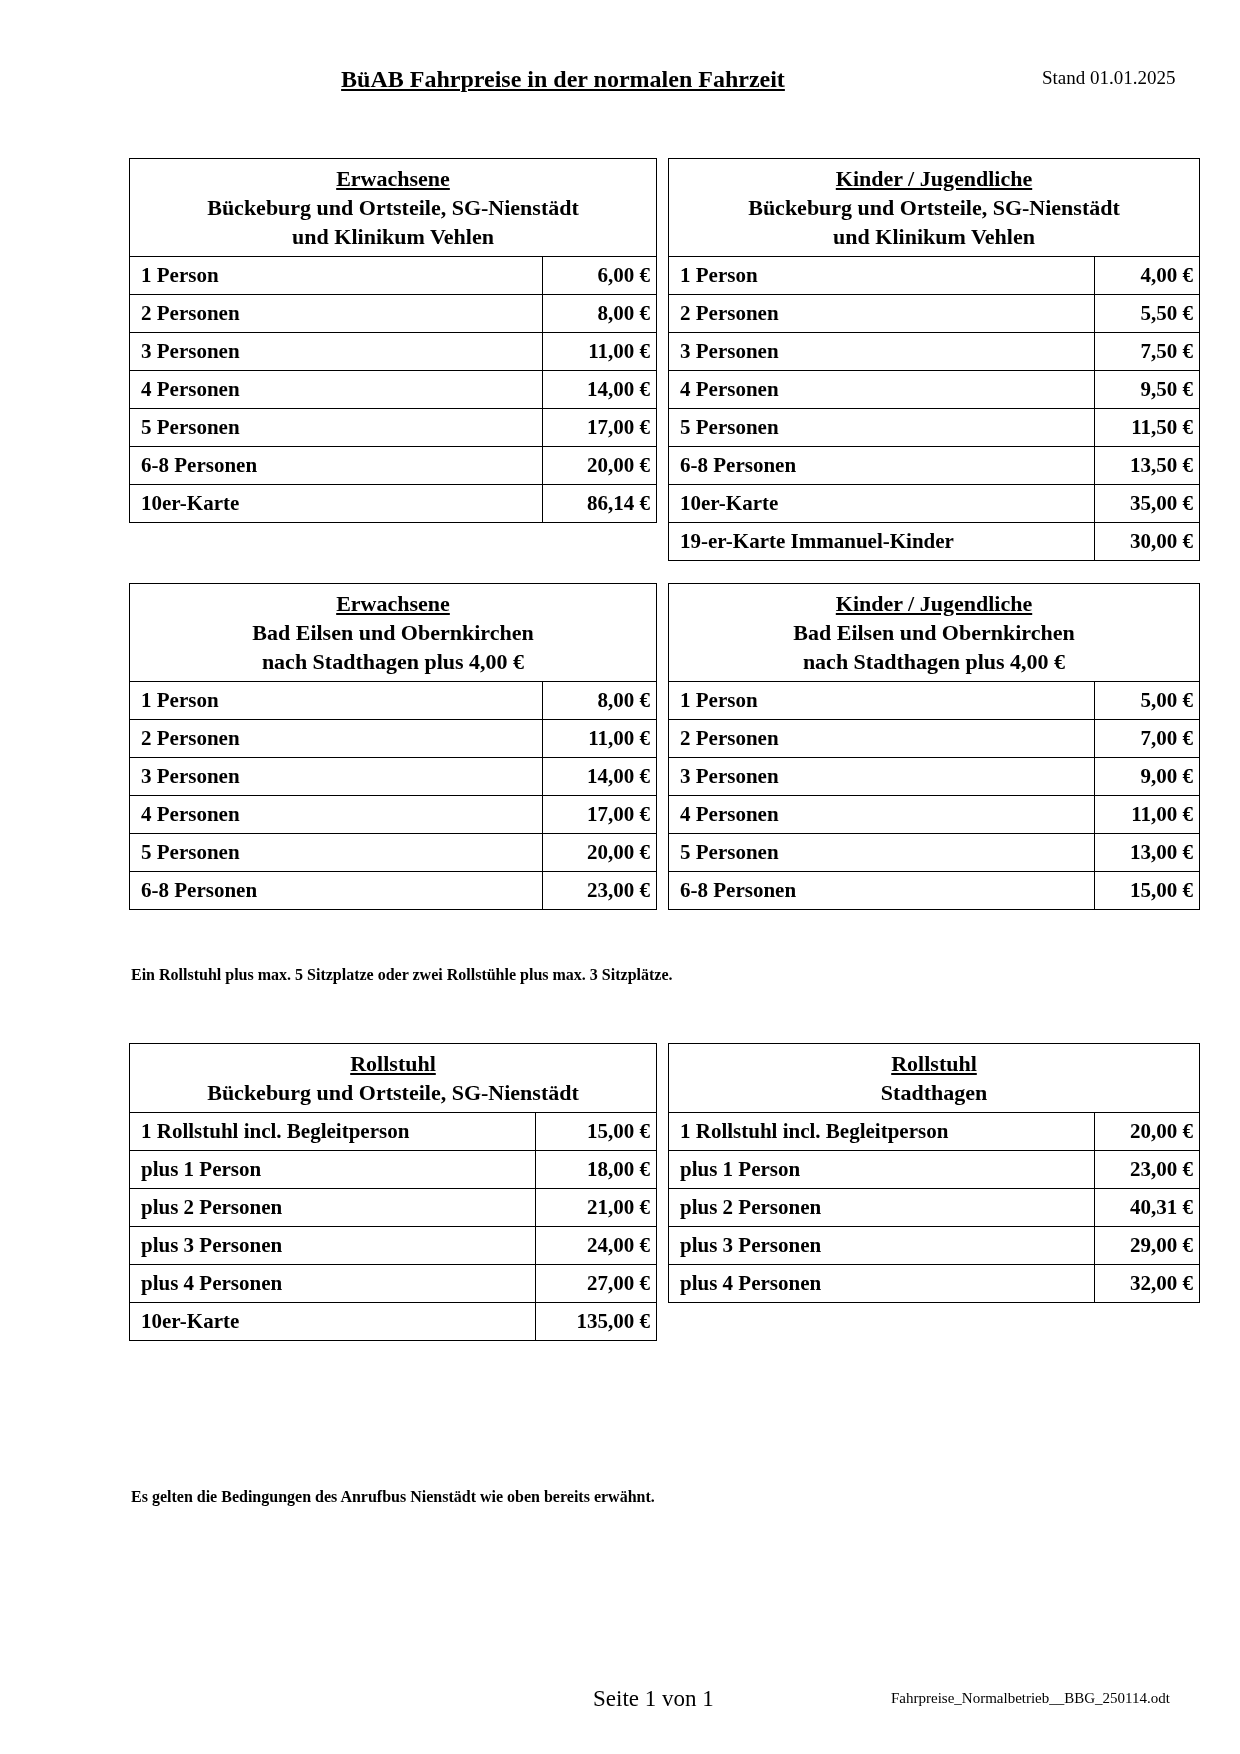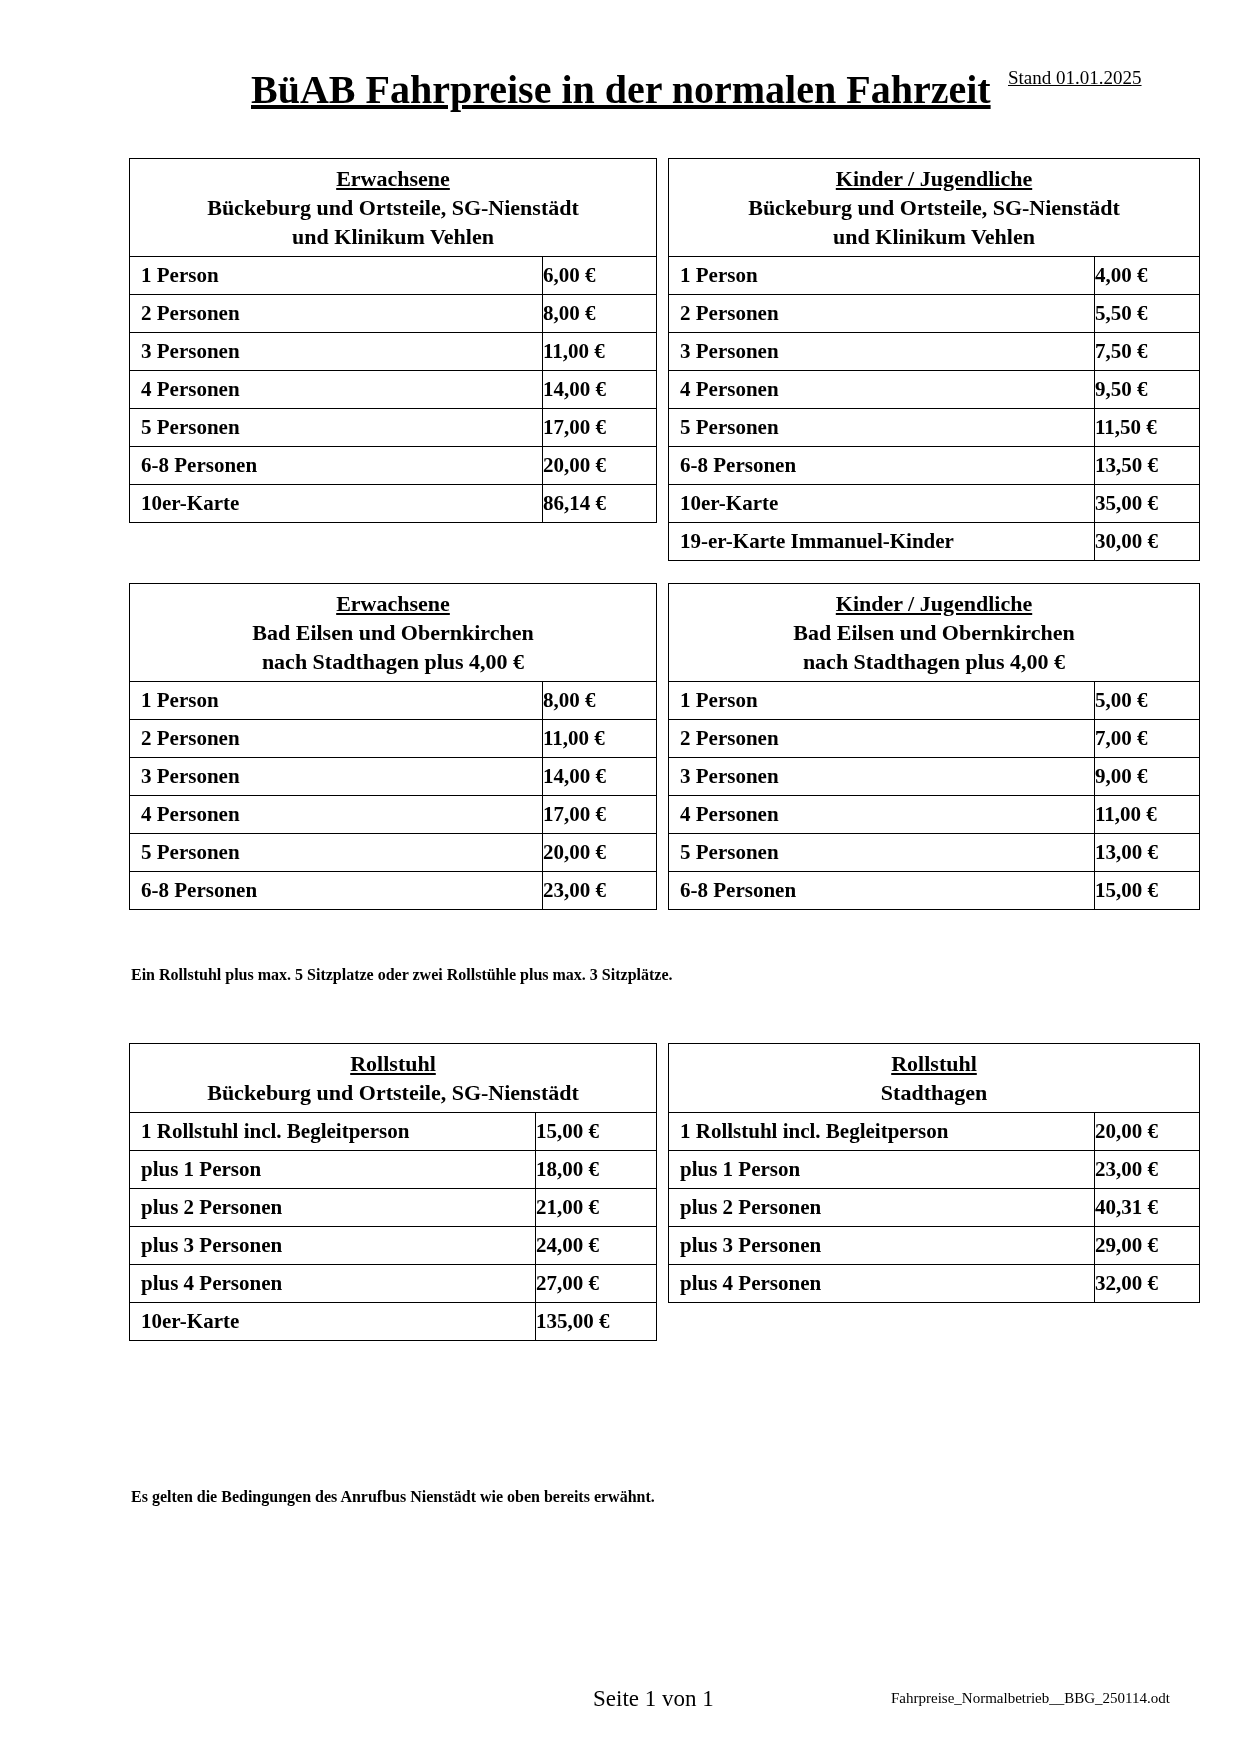--- a/index.html
+++ b/index.html
@@ -1,28 +1,28 @@
 <!DOCTYPE html>
 <html><head>
 <meta charset="utf-8">
 <style>
   html, body { margin:0; padding:0; background:#ffffff; }
   body { width:1240px; height:1754px; position:relative; overflow:hidden;
          font-family:"Liberation Serif", serif; color:#000; }
   .title { position:absolute; left:251px; top:66px; width:624px; text-align:center;
-           font-size:40px; font-weight:bold; text-decoration:underline; white-space:nowrap; }
-  .stand { position:absolute; left:1008px; top:67px; font-size:19px; white-space:nowrap;text-decoration:underline; }
+           font-size:24px; font-weight:bold; text-decoration:underline; white-space:nowrap; }
+  .stand { position:absolute; left:1042px; top:67px; font-size:19px; white-space:nowrap; }
   .tbl { position:absolute; border-collapse:collapse; table-layout:fixed; }
   .tbl td, .tbl th { border:1.5px solid #000; padding:0; }
   .tbl th { font-weight:bold; font-size:22px; line-height:29px; vertical-align:middle; }
   .tbl th .cat { text-decoration:underline; display:block; }
   .tbl th .sub { display:block; }
   .tbl td { height:37px; font-size:21px; font-weight:bold; vertical-align:middle; }
   .tbl td.lbl { padding-left:11px; white-space:nowrap; }
-  .tbl td.price { padding-right:6px; white-space:nowrap;margin-left:21px; }
+  .tbl td.price { text-align:right; padding-right:6px; white-space:nowrap;margin-left:21px; }
   .note { position:absolute; left:131px; font-size:16px; font-weight:bold; white-space:nowrap; }
   .footer-page { position:absolute; left:593px; top:1686px; font-size:23px; white-space:nowrap; }
   .footer-file { position:absolute; left:891px; top:1690px; font-size:15px; white-space:nowrap; }
 </style>
 </head>
 <body>
 
 <div class="title">BüAB Fahrpreise in der normalen Fahrzeit</div>
 <div class="stand">Stand 01.01.2025</div>
 

